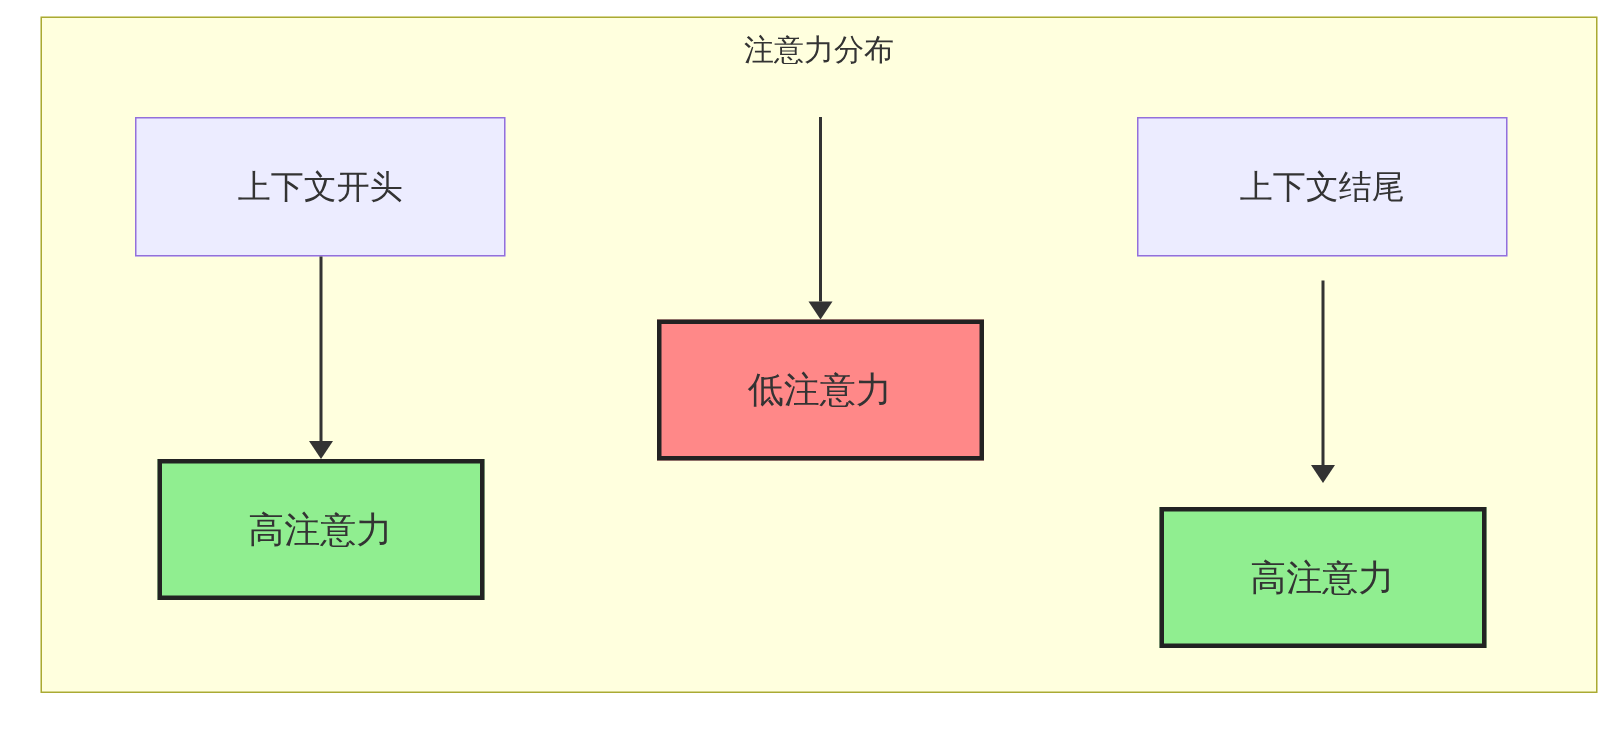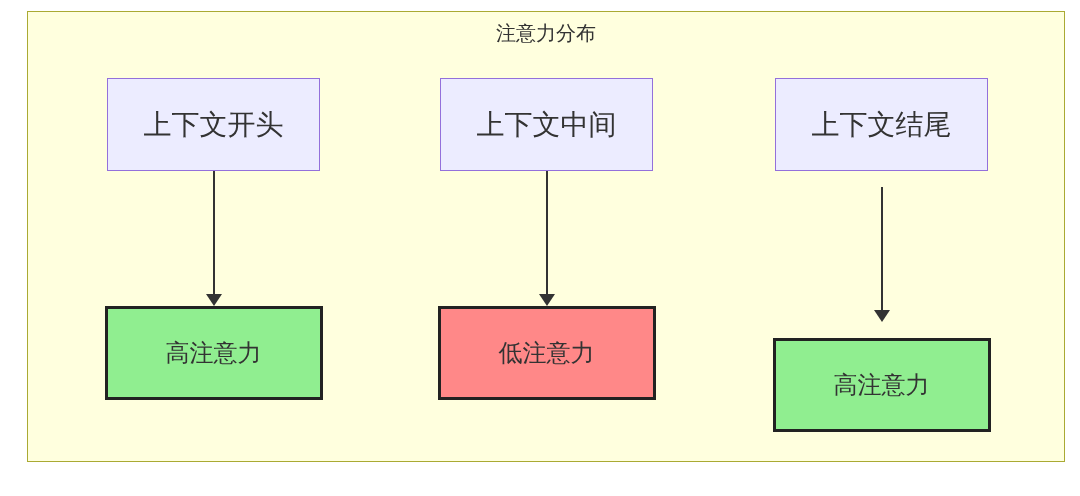--- a/index.html
+++ b/index.html
@@ -43,29 +43,29 @@
     top: 66px;
     width: 247px;
     display: flex;
     flex-direction: column;
     align-items: center;
   }
   .col-0 { left: 62px; }
   .col-1 { left: 395px; }
   .col-2 { left: 730px; gap: 16px; }
   .top-node {
-    width: 213px;
+    width: 247px;
     height: 93px;
     box-sizing: border-box;
     background: var(--node-bg, #ececff);
     border: 1px solid var(--node-border, #9370db);
     display: flex;
     align-items: center;
     justify-content: center;
-    font-size: 28px;
+    font-size: 22px;
     color: var(--text, #333333);
   }
   .arrow {
     height: 135px;
     display: flex;
     flex-direction: column;
     align-items: center;
     justify-content: flex-start;
   }
   .arrow .shaft {
@@ -105,21 +105,20 @@
     <div class="column col-0">
       <div class="top-node">上下文开头</div>
       <div class="arrow">
         <div class="shaft"></div>
         <div class="head"></div>
       </div>
       <div class="bottom-node high">高注意力</div>
     </div>
 
     <div class="column col-1">
-      <div class="top-node">上下文中间</div>
       <div class="arrow">
         <div class="shaft"></div>
         <div class="head"></div>
       </div>
       <div class="bottom-node low">低注意力</div>
     </div>
 
     <div class="column col-2">
       <div class="top-node">上下文结尾</div>
       <div class="arrow">

